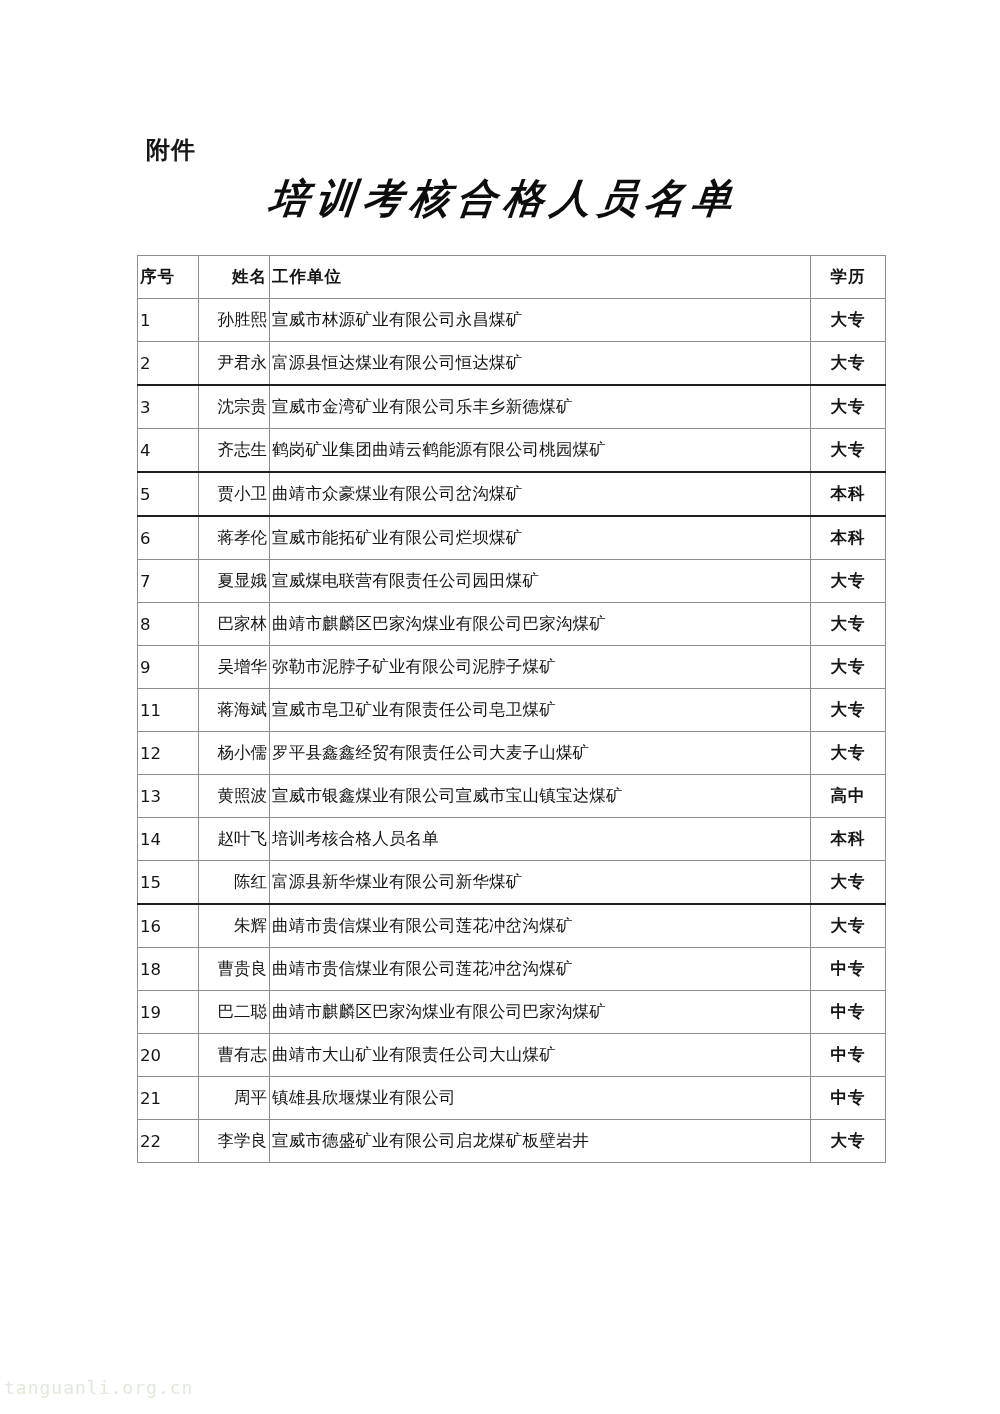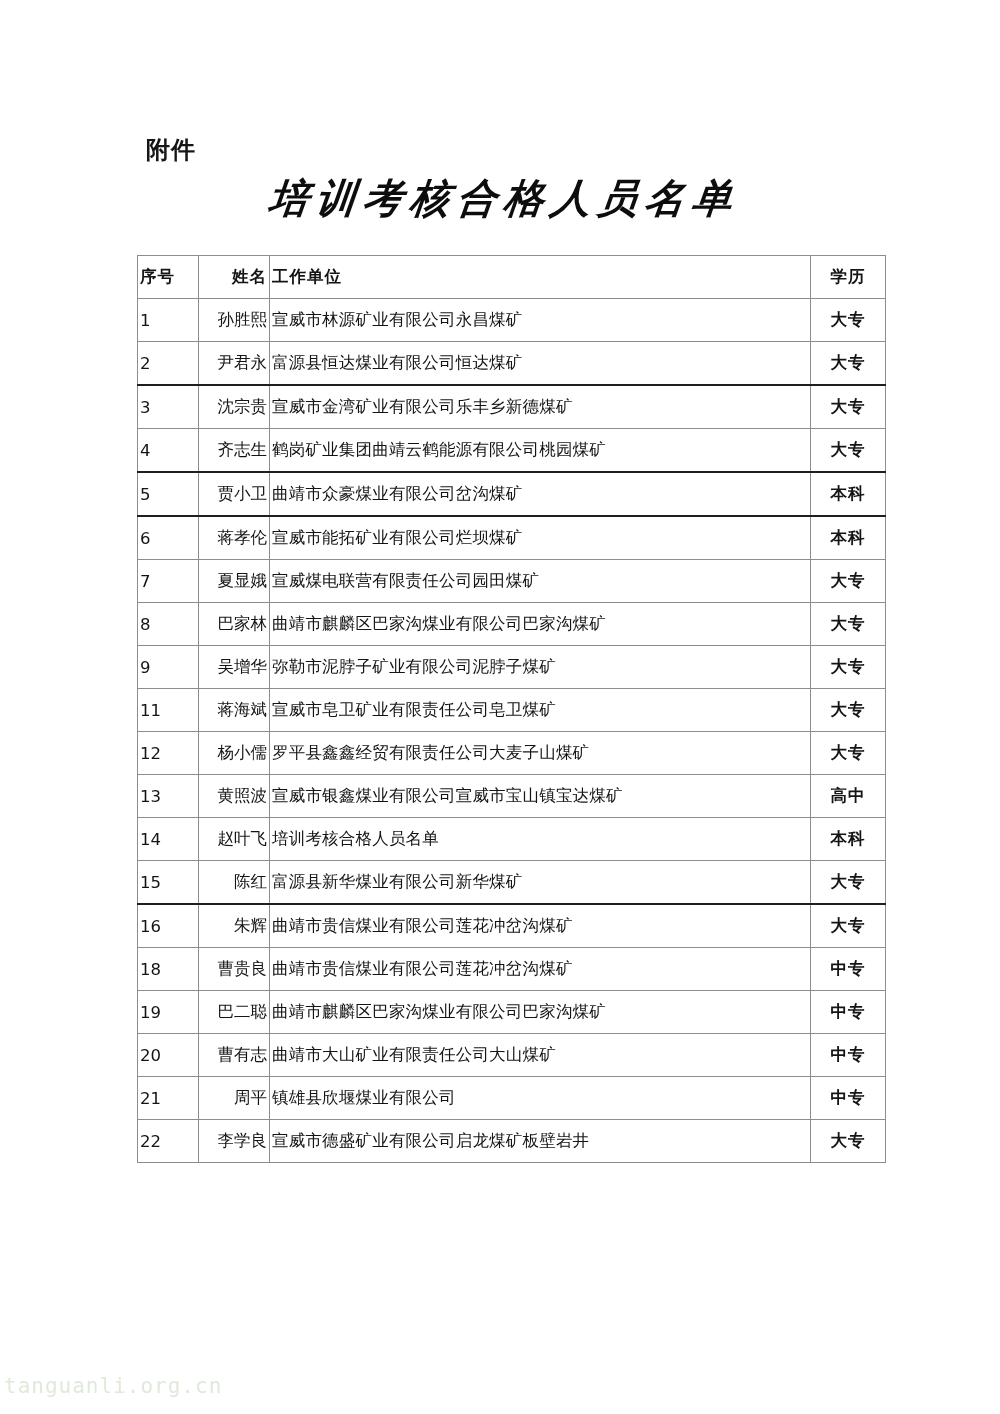--- a/index.html
+++ b/index.html
@@ -83,21 +83,21 @@
   th.hdr { letter-spacing: 1px; }
 
   
   tr.heavy-top > td, tr.heavy-top > th { border-top-color: #1f1f1f; border-top-width: 2px; }
   tr.heavy-bottom > td { border-bottom-color: #1f1f1f; border-bottom-width: 2px; }
 
   .watermark {
     position: absolute;
     left: 4px;
     bottom: 16px;
-    font-size: 21px;
+    font-size: 18px;
     letter-spacing: 1px;
     color: #dfeada;
     font-family: "DejaVu Sans Mono", "Liberation Mono", monospace;
     user-select: none;
   }
 </style>
 </head>
 <body>
 
 <div class="page">

